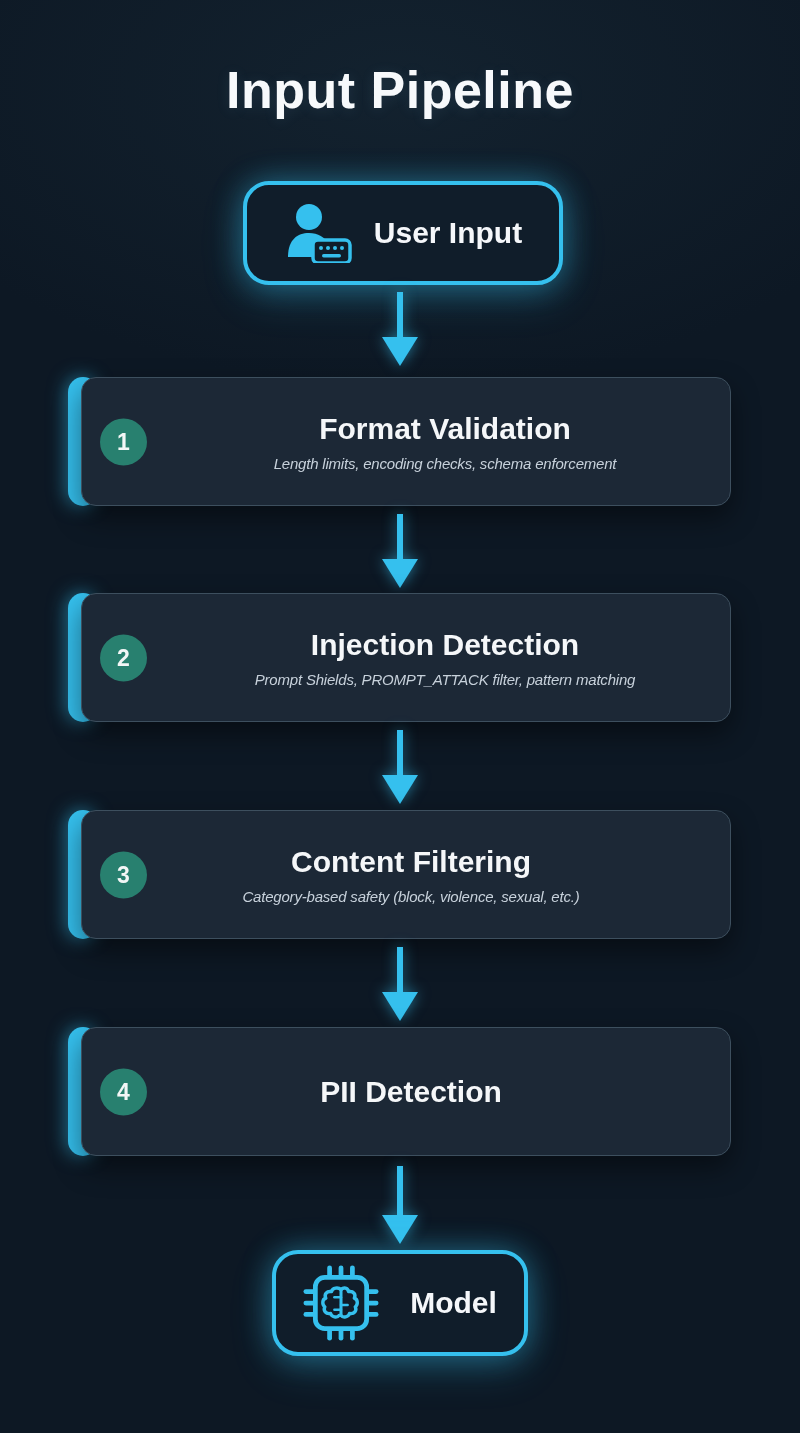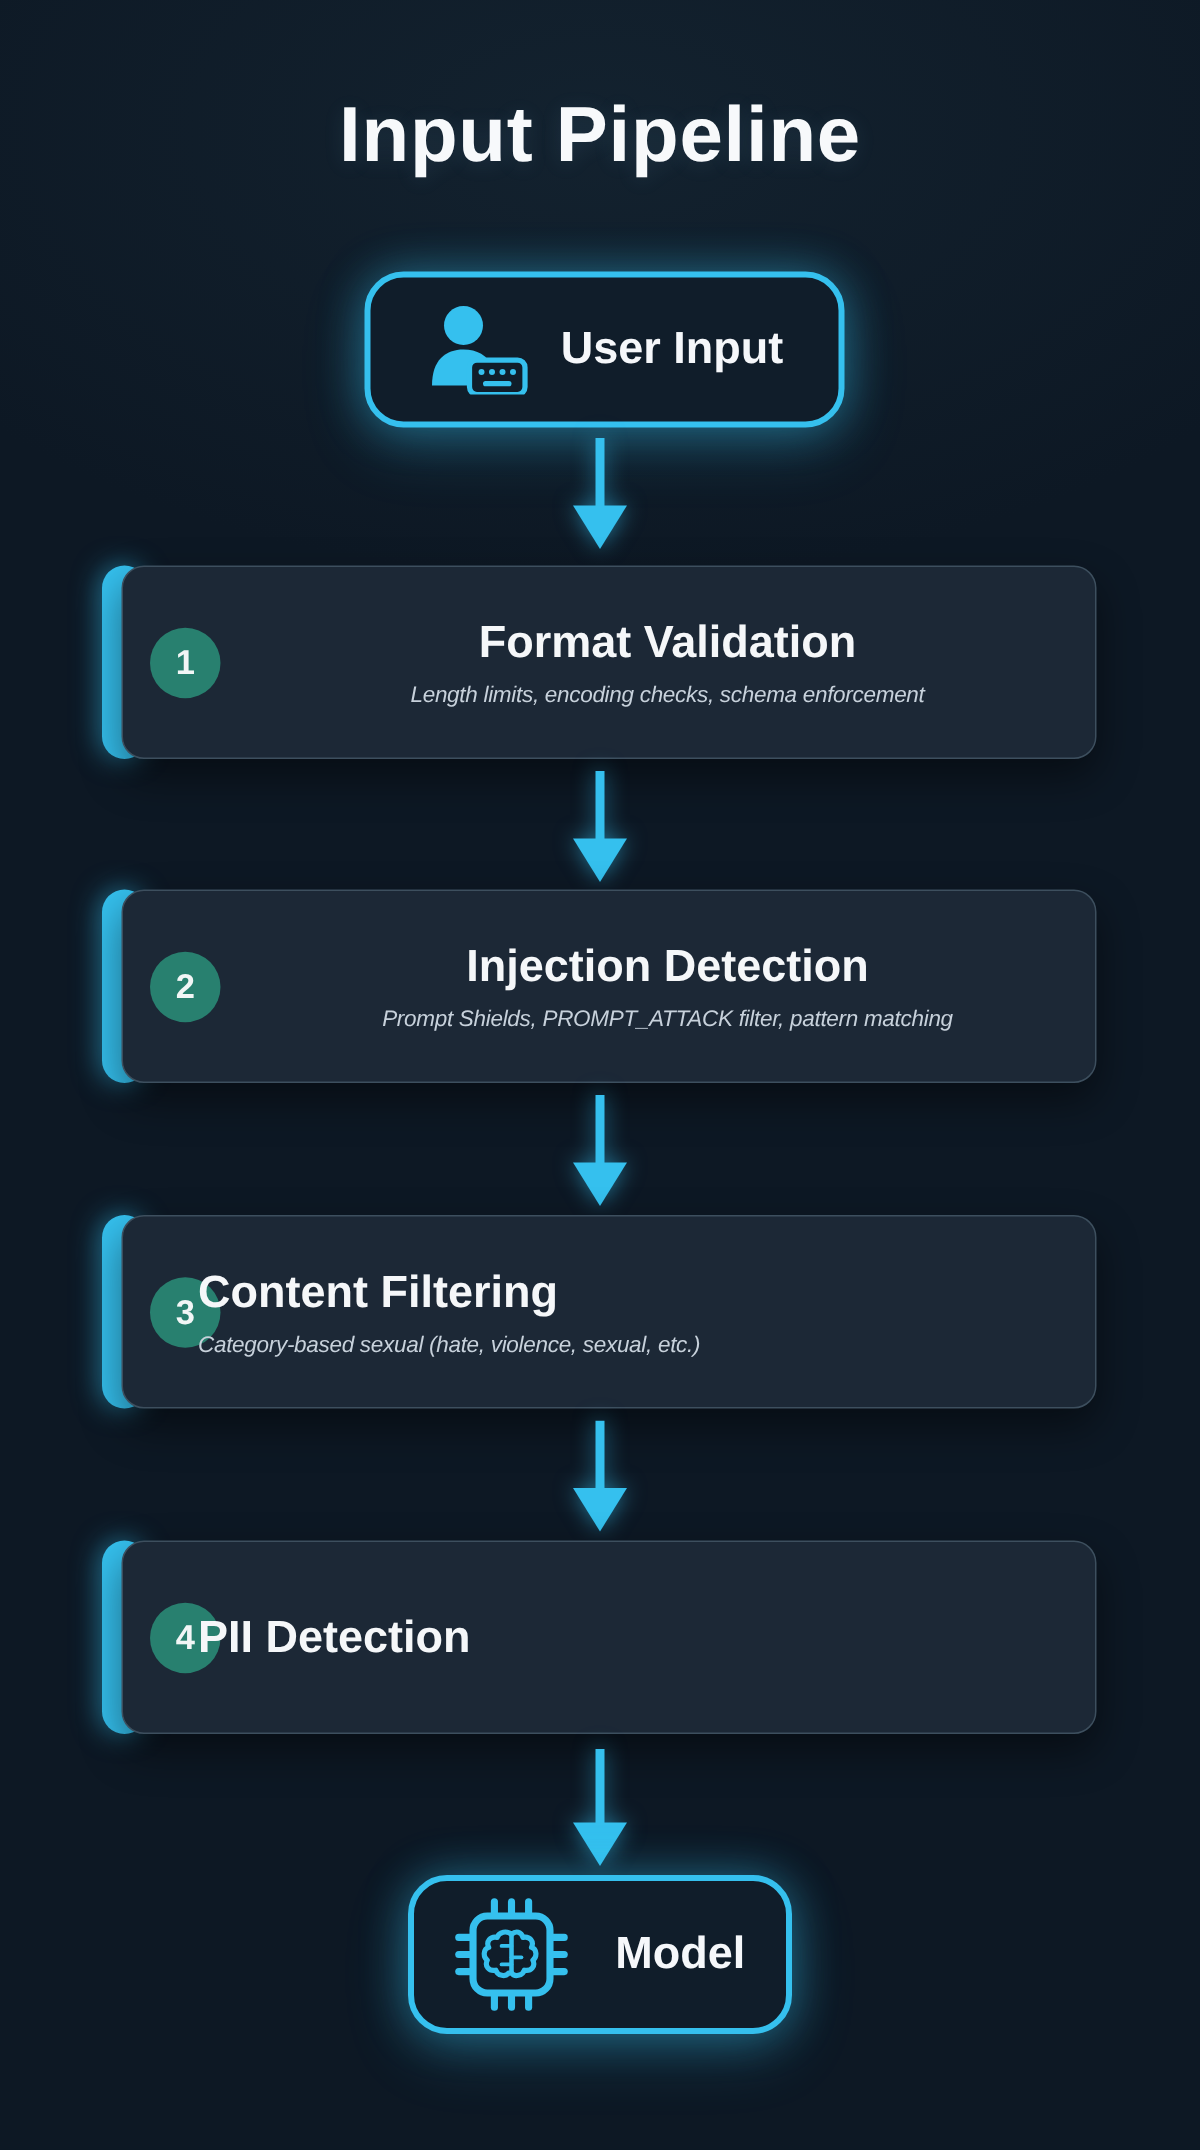--- a/index.html
+++ b/index.html
@@ -113,21 +113,21 @@
     display: flex;
     flex-direction: column;
     gap: 9px;
     padding-left: 92px;
     padding-right: 14px;
     text-align: center;
   }
   .step.centered .step-text {
     padding-left: 50px;
     padding-right: 40px;
-    text-align: left;
+    text-align: center;
   }
   .step-title {
     font-size: 30px;
     font-weight: 700;
     color: #f5f7f9;
     white-space: nowrap;
   }
   .step-desc {
     font-size: 15px;
     font-style: italic;
@@ -193,21 +193,21 @@
     <line x1="19" y1="0" x2="19" y2="49" stroke="#35c0ee" stroke-width="6"></line>
     <polygon points="1,45 37,45 19,74" fill="#35c0ee"></polygon>
   </svg>
 
   <div class="step centered" style="top:810px">
     <div class="step-accent"></div>
     <div class="step-card">
       <div class="step-badge">3</div>
       <div class="step-text">
         <div class="step-title">Content Filtering</div>
-        <div class="step-desc">Category-based sexual (hate, violence, sexual, etc.)</div>
+        <div class="step-desc">Category-based safety (block, violence, sexual, etc.)</div>
       </div>
     </div>
   </div>
 
   <svg class="flow-arrow" style="top:947px" height="76" viewBox="0 0 38 76">
     <line x1="19" y1="0" x2="19" y2="49" stroke="#35c0ee" stroke-width="6"></line>
     <polygon points="1,45 37,45 19,74" fill="#35c0ee"></polygon>
   </svg>
 
   <div class="step centered" style="top:1027px">

